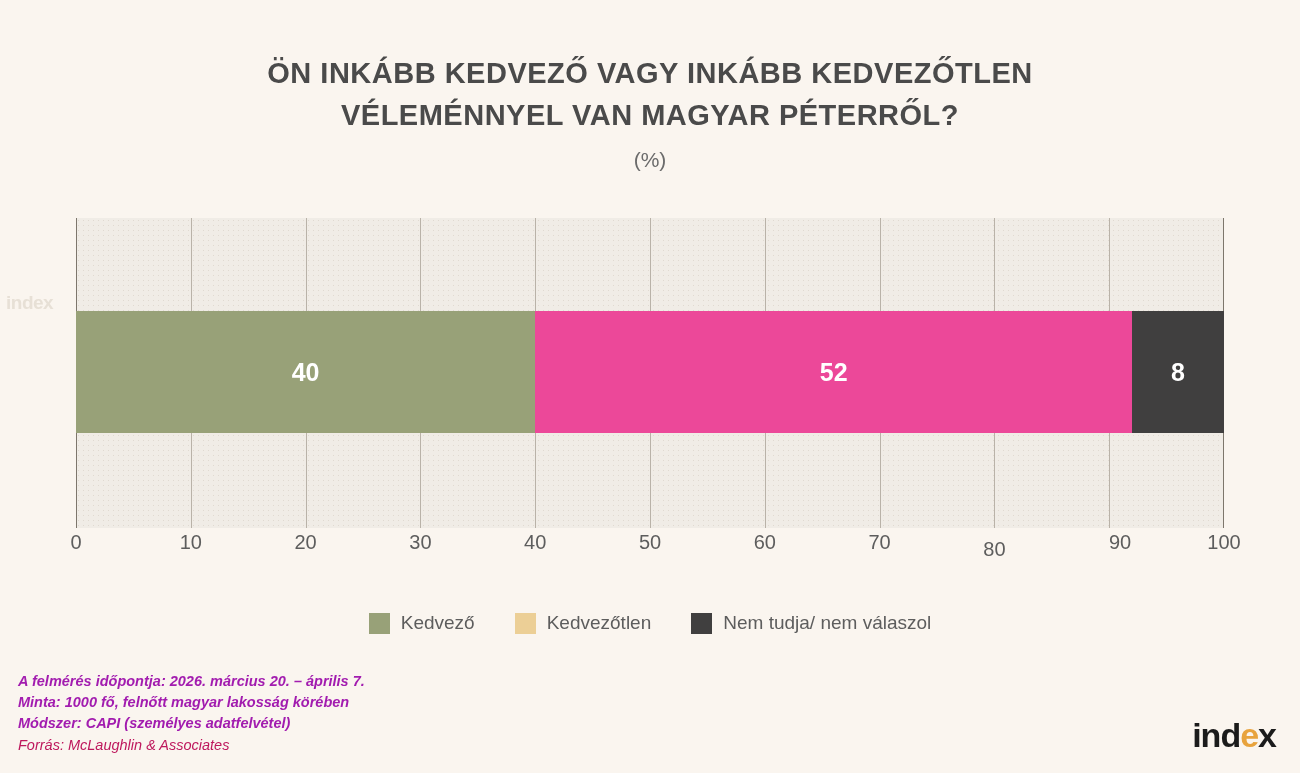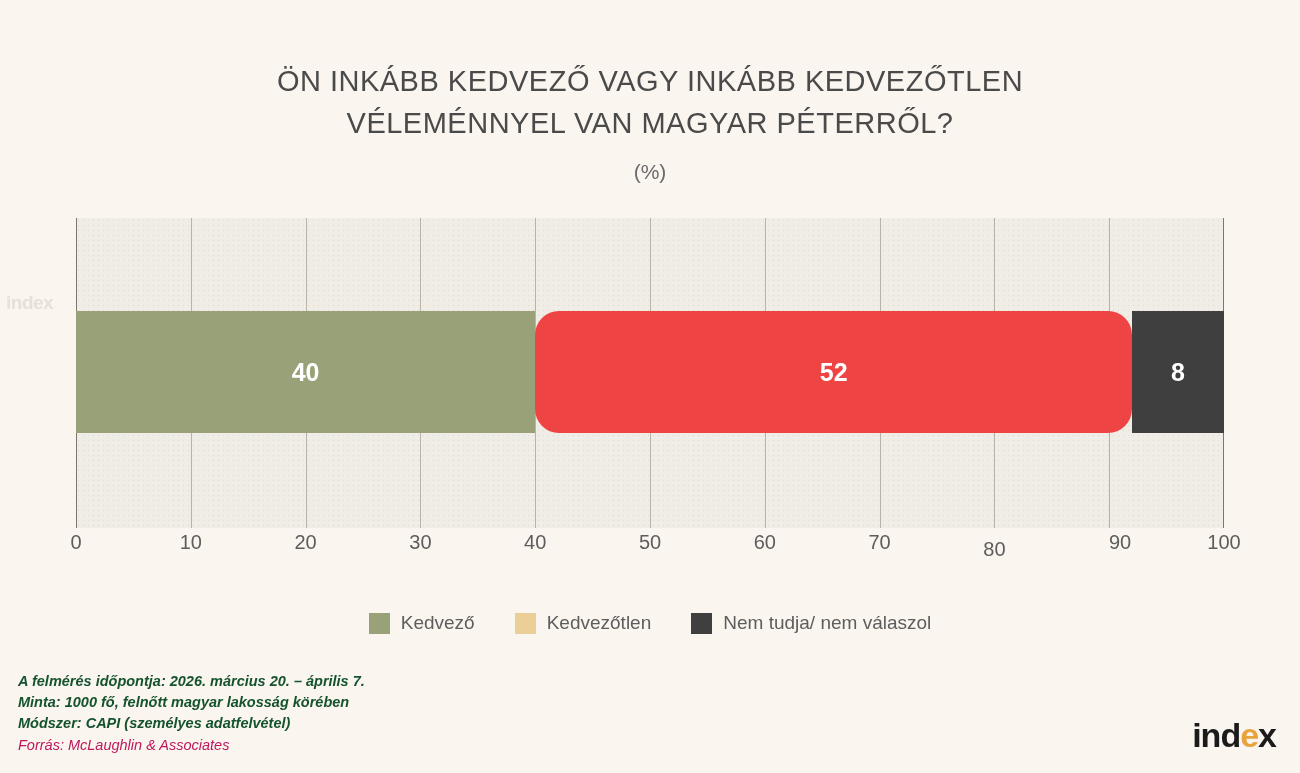--- a/index.html
+++ b/index.html
@@ -24,25 +24,25 @@
   
   .title-block {
     position: absolute;
     left: 0;
     top: 44px;
     width: 1300px;
     text-align: center;
   }
   .chart-title {
     font-size: 29px;
-    font-weight: normal;
+    font-weight: bold;
     letter-spacing: 0.5px;
     color: #4a4a4a;
     line-height: 1.45;
-    margin: 16px;
+    margin: 8px;
     text-transform: uppercase;
   }
   .chart-subtitle {
     margin-top: 12px;
     font-size: 21px;
     color: #6b6b6b;
     font-weight: normal;
   }
 
   
@@ -140,21 +140,21 @@
     font-size: 19px;
     color: #5d5d5d;
   }
 
   
   .footnotes {
     position: absolute;
     left: 18px;
     top: 671px;
     font-style: italic;
-    color: #14532d;
+    color: #a21caf;
     font-size: 14.5px;
     line-height: 1.44;
     font-weight: bold;
   }
   .source-line {
     position: absolute;
     left: 18px;
     top: 737px;
     font-style: italic;
     color: #be185d;
@@ -209,21 +209,21 @@
     <div class="gridline" style="left:688.8px;"></div>
     <div class="gridline" style="left:803.6px;"></div>
     <div class="gridline" style="left:918.4px;"></div>
     <div class="gridline" style="left:1033.2px;"></div>
     <div class="axis-edge-right" style="left:1147px;"></div>
 
     <div class="bar-row">
       <div class="bar-seg" style="width:40%; background:#98a178;">
         <span>40</span>
       </div>
-      <div class="bar-seg" style="width:52%; background:#ef4444;border-radius:24px;">
+      <div class="bar-seg" style="width:52%; background:#ec4899;">
         <span>52</span>
       </div>
       <div class="bar-seg" style="width:8%; background:#403f3f;">
         <span>8</span>
       </div>
     </div>
   </div>
 
   <div class="x-axis">
     <span class="x-tick" style="left:0px;">0</span>

